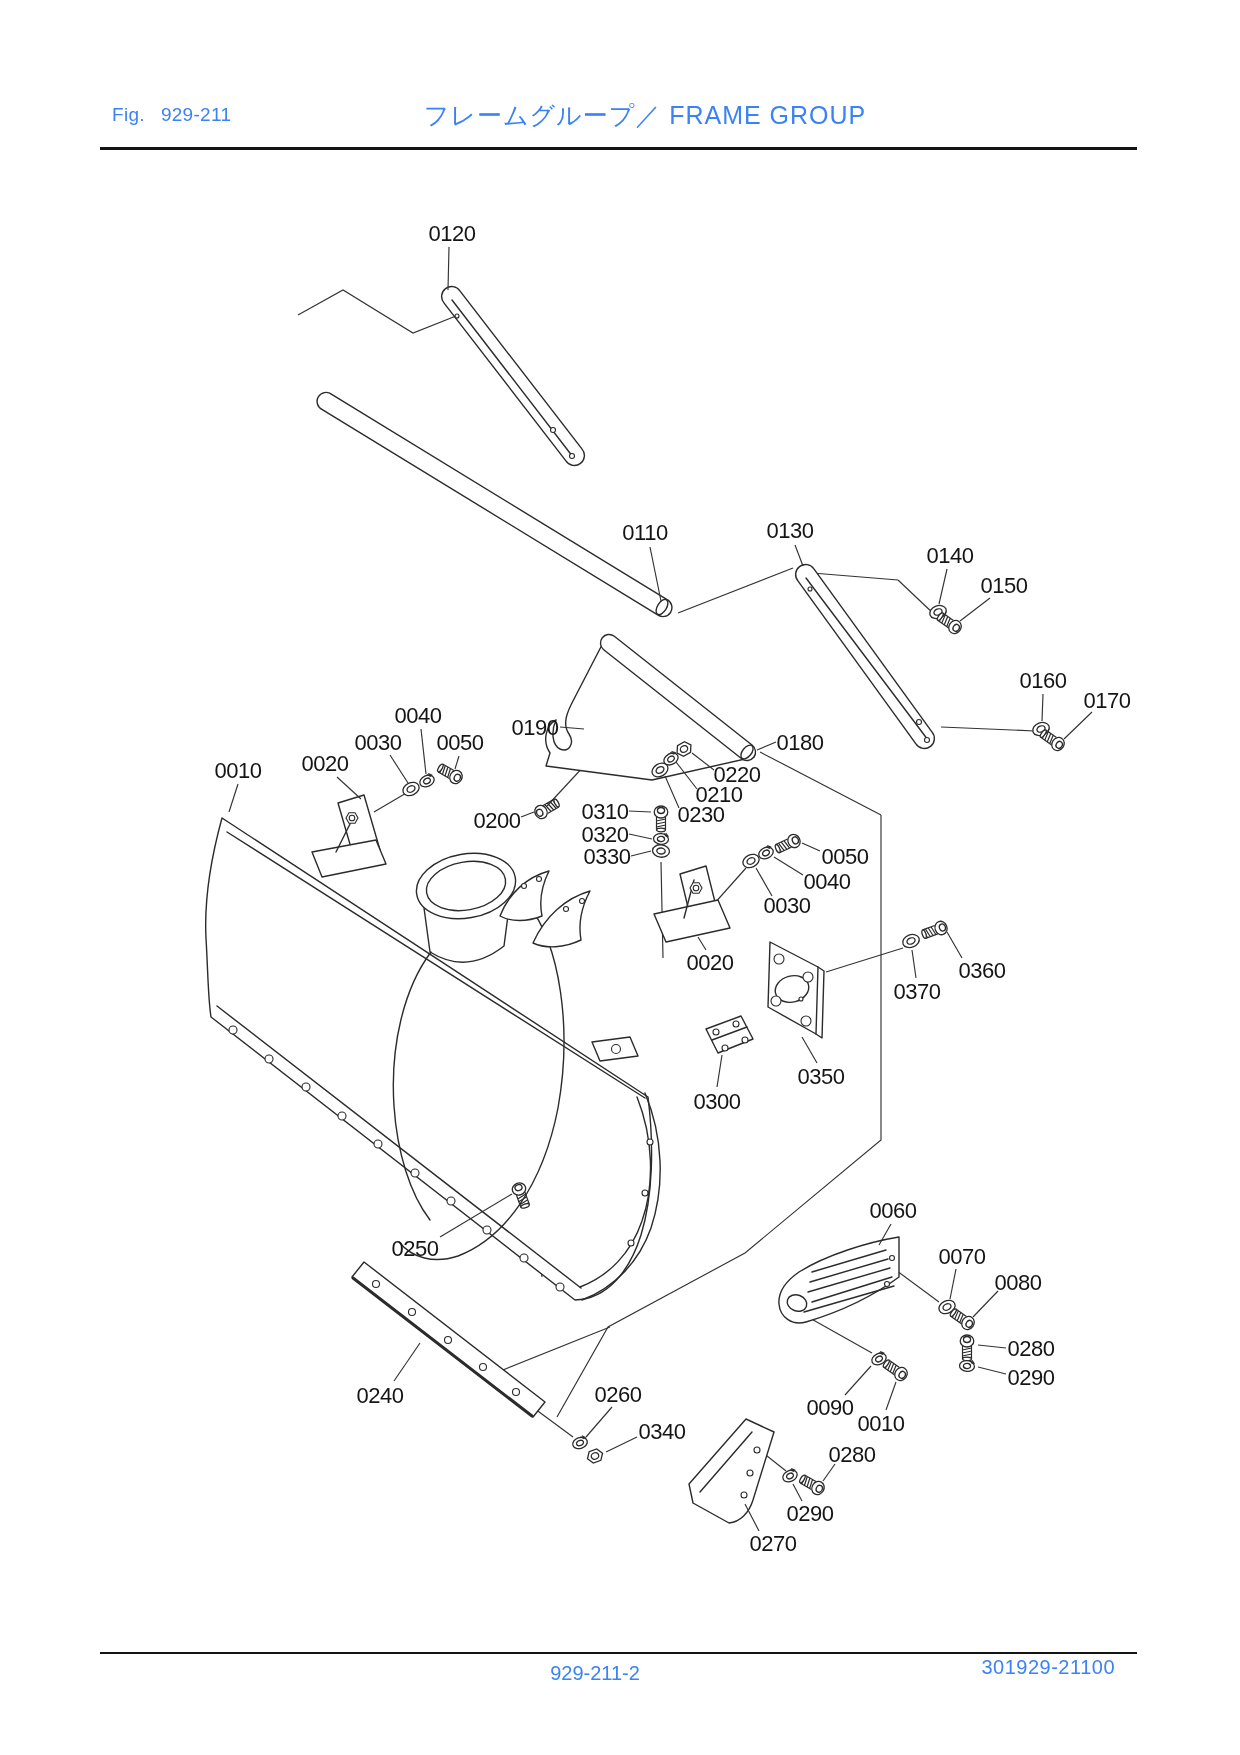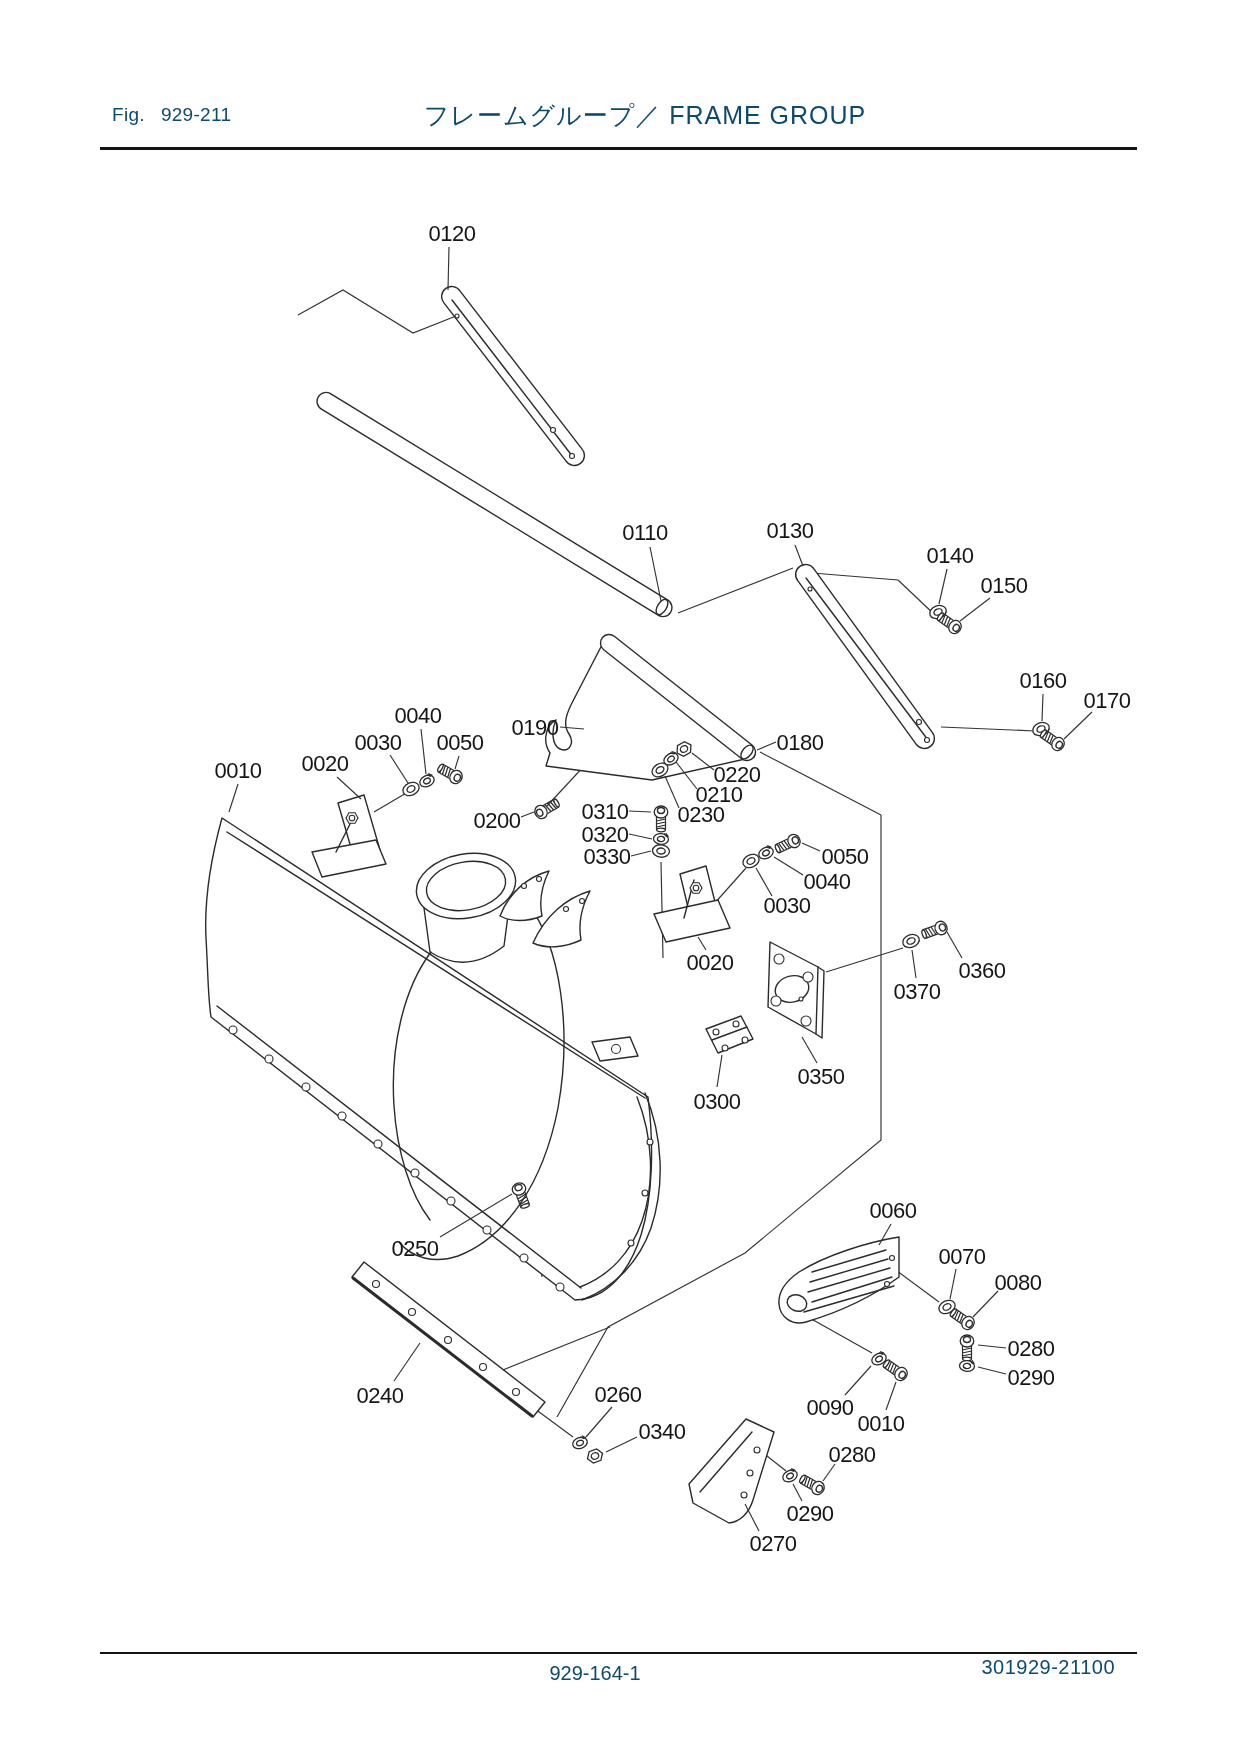--- a/index.html
+++ b/index.html
@@ -1,17 +1,17 @@
 <!DOCTYPE html>
 <html><head>
 <meta charset="utf-8">
 <style>
   html,body{margin:0;padding:0;background:#fff;}
   .page{position:relative;width:1240px;height:1755px;background:#fff;overflow:hidden;
-        font-family:"Liberation Sans",sans-serif;color:#0c4a6e;}
+        font-family:"Liberation Sans",sans-serif;color:#3b82f6;}
   .fig-ref{position:absolute;top:104px;left:112px;font-size:19px;letter-spacing:.3px;white-space:nowrap;}
   .fig-ref .num{margin-left:16px;}
   .doc-title{position:absolute;top:99px;left:25px;width:1240px;text-align:center;
              font-size:25px;letter-spacing:1px;white-space:nowrap;}
   .rule{position:absolute;left:100px;width:1037px;background:#141414;}
   .rule.top{top:147px;height:3px;}
   .rule.bottom{top:1652px;height:2px;}
   .drawing-no{position:absolute;top:1656px;left:870px;width:245px;text-align:right;
               font-size:20px;letter-spacing:.5px;}
   .page-no{position:absolute;top:1662px;left:0;width:1190px;text-align:center;font-size:20px;}
@@ -437,14 +437,14 @@
         <text x="852" y="1454" class="label" text-anchor="middle" dominant-baseline="central">0280</text>
         <text x="810" y="1513" class="label" text-anchor="middle" dominant-baseline="central">0290</text>
         <text x="618" y="1394" class="label" text-anchor="middle" dominant-baseline="central">0260</text>
         <text x="662" y="1431" class="label" text-anchor="middle" dominant-baseline="central">0340</text>
         <text x="773" y="1543" class="label" text-anchor="middle" dominant-baseline="central">0270</text>
       </g>
   </svg>
 
   <div class="drawing-no">301929-21100</div>
   <div class="rule bottom"></div>
-  <div class="page-no">929-164-1</div>
+  <div class="page-no">929-211-2</div>
 </div>
 
 </body></html>

